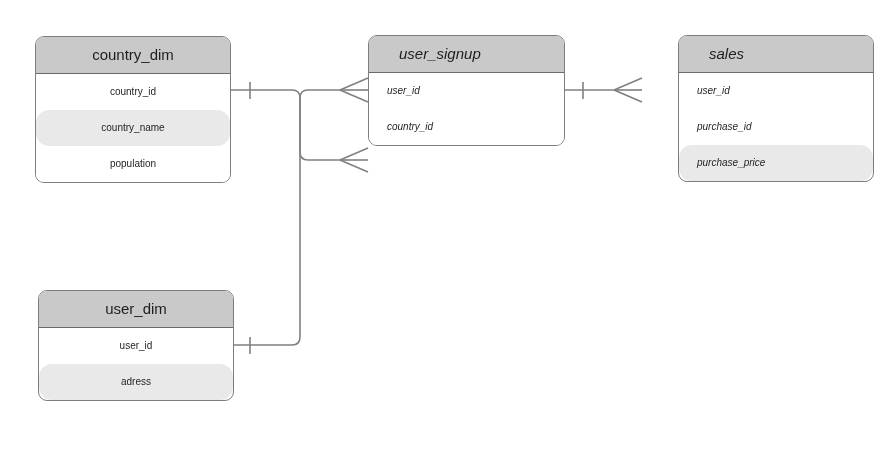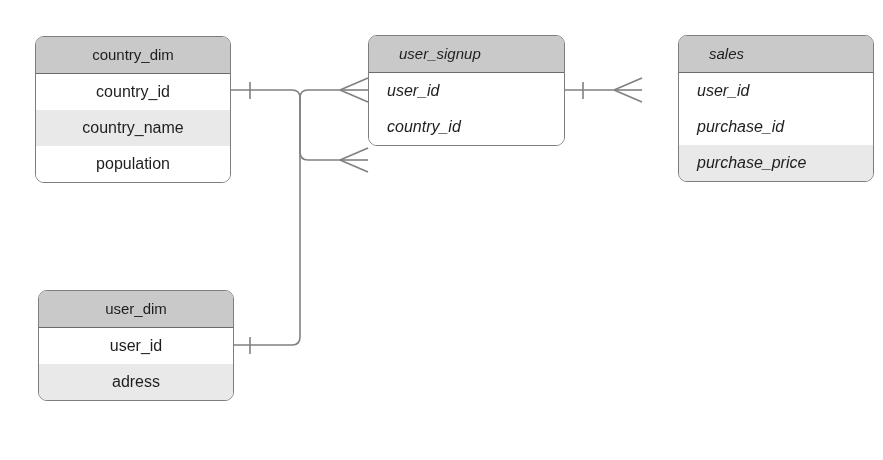--- a/index.html
+++ b/index.html
@@ -31,26 +31,26 @@
     background:#c9c9c9;
     border-bottom:1.6px solid #6b6b6b;
     font-size:15px;
     color:#1e1e1e;
     white-space:nowrap;
   }
   .ent-row{
     box-sizing:border-box;
     height:36px;
     line-height:36px;
-    font-size:16px;
+    font-size:10px;
     color:#1e1e1e;
     background:#ffffff;
     white-space:nowrap;
   }
-  .ent-row.alt{background:#e9e9e9;}
+  .ent-row.alt{background:#e9e9e9;border-radius:13px;}
 
   
   .style-center .ent-header,
   .style-center .ent-row{text-align:center;}
 
   
   .style-italic .ent-header,
   .style-italic .ent-row{
     text-align:left;
     padding-left:18px;

